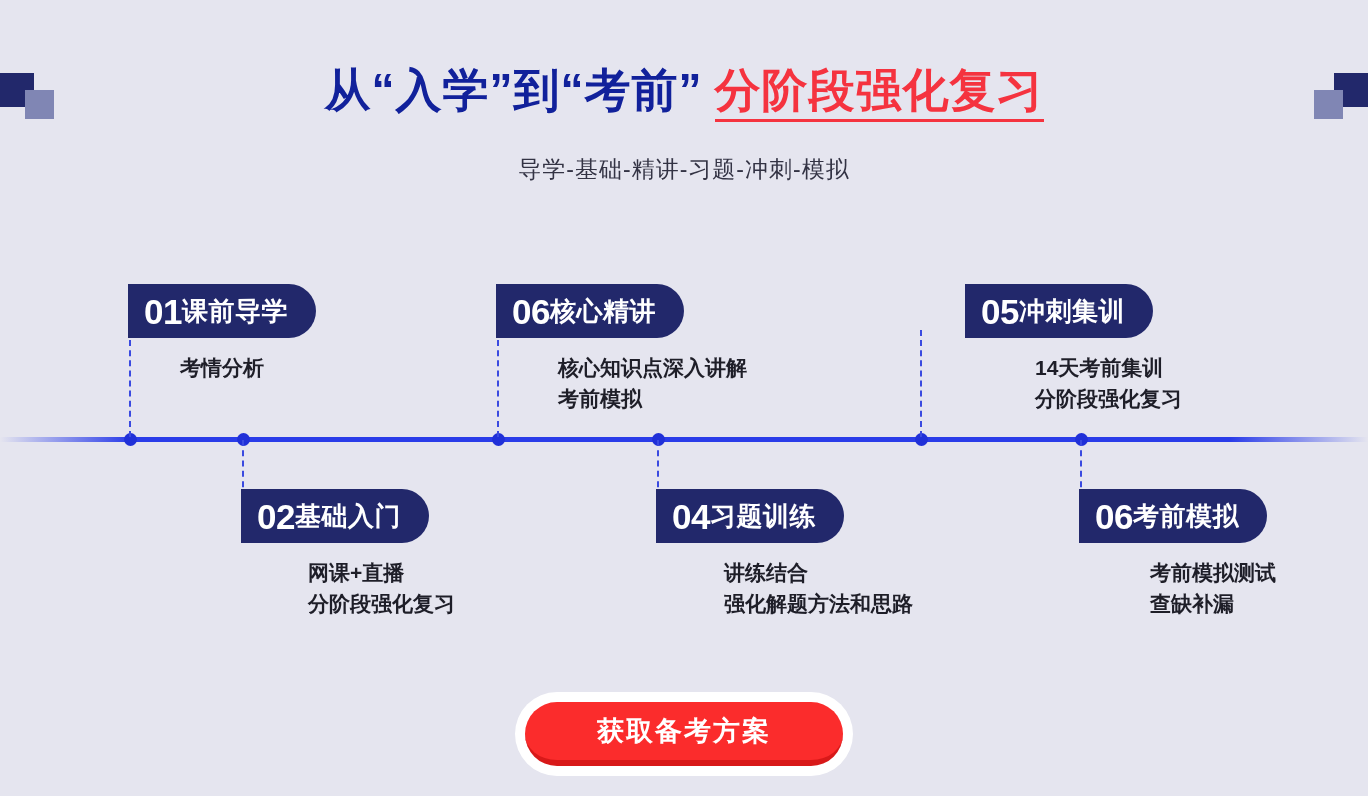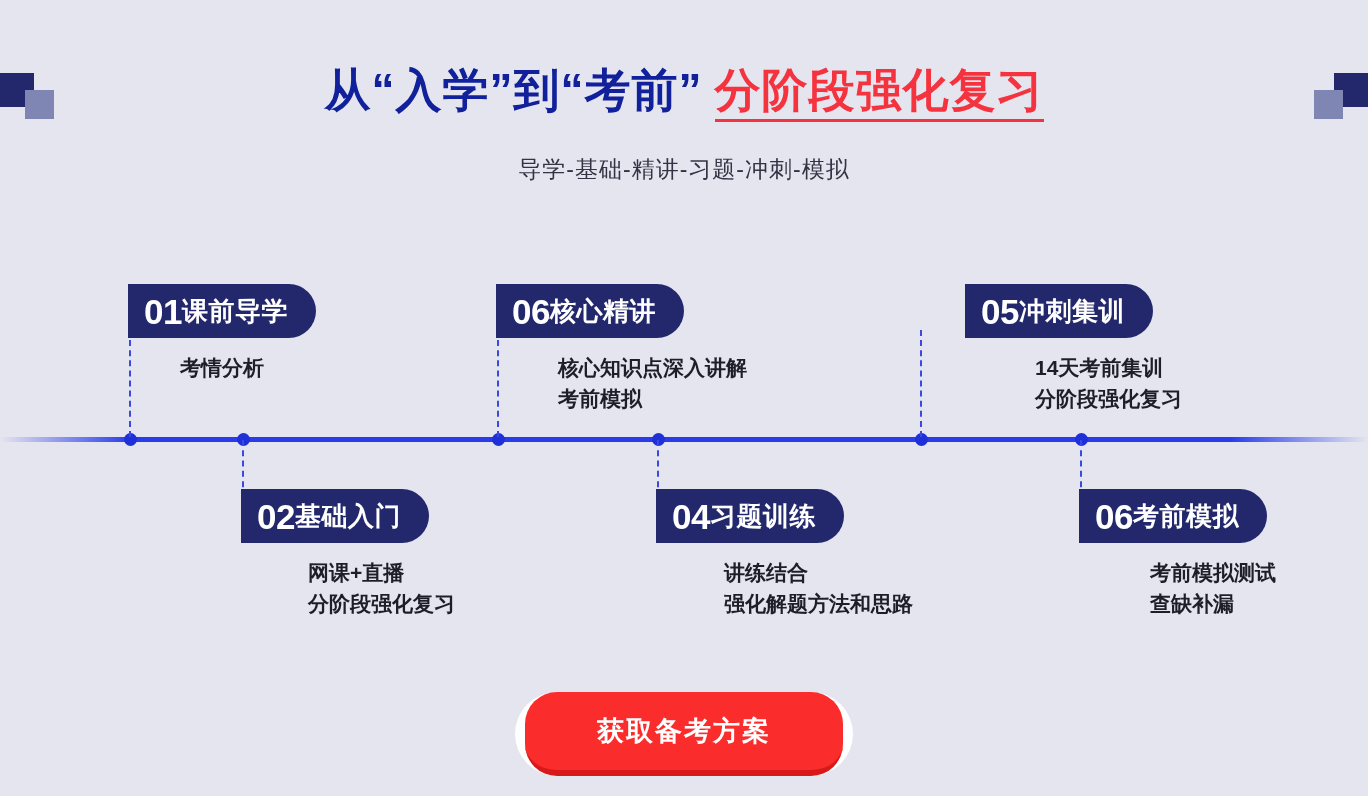--- a/index.html
+++ b/index.html
@@ -172,21 +172,21 @@
     background: #ffffff;
     display: flex;
     align-items: center;
     justify-content: center;
     border: none;
     cursor: pointer;
     padding: 0;
   }
   .cta-inner {
     width: 318px;
-    height: 84px;
+    height: 64px;
     border-radius: 32px;
     background: #fb2c2c;
     border-bottom: 6px solid #d81919;
     display: flex;
     align-items: center;
     justify-content: center;
     color: #ffffff;
     font-size: 27px;
     font-weight: bold;
     letter-spacing: 2px;

